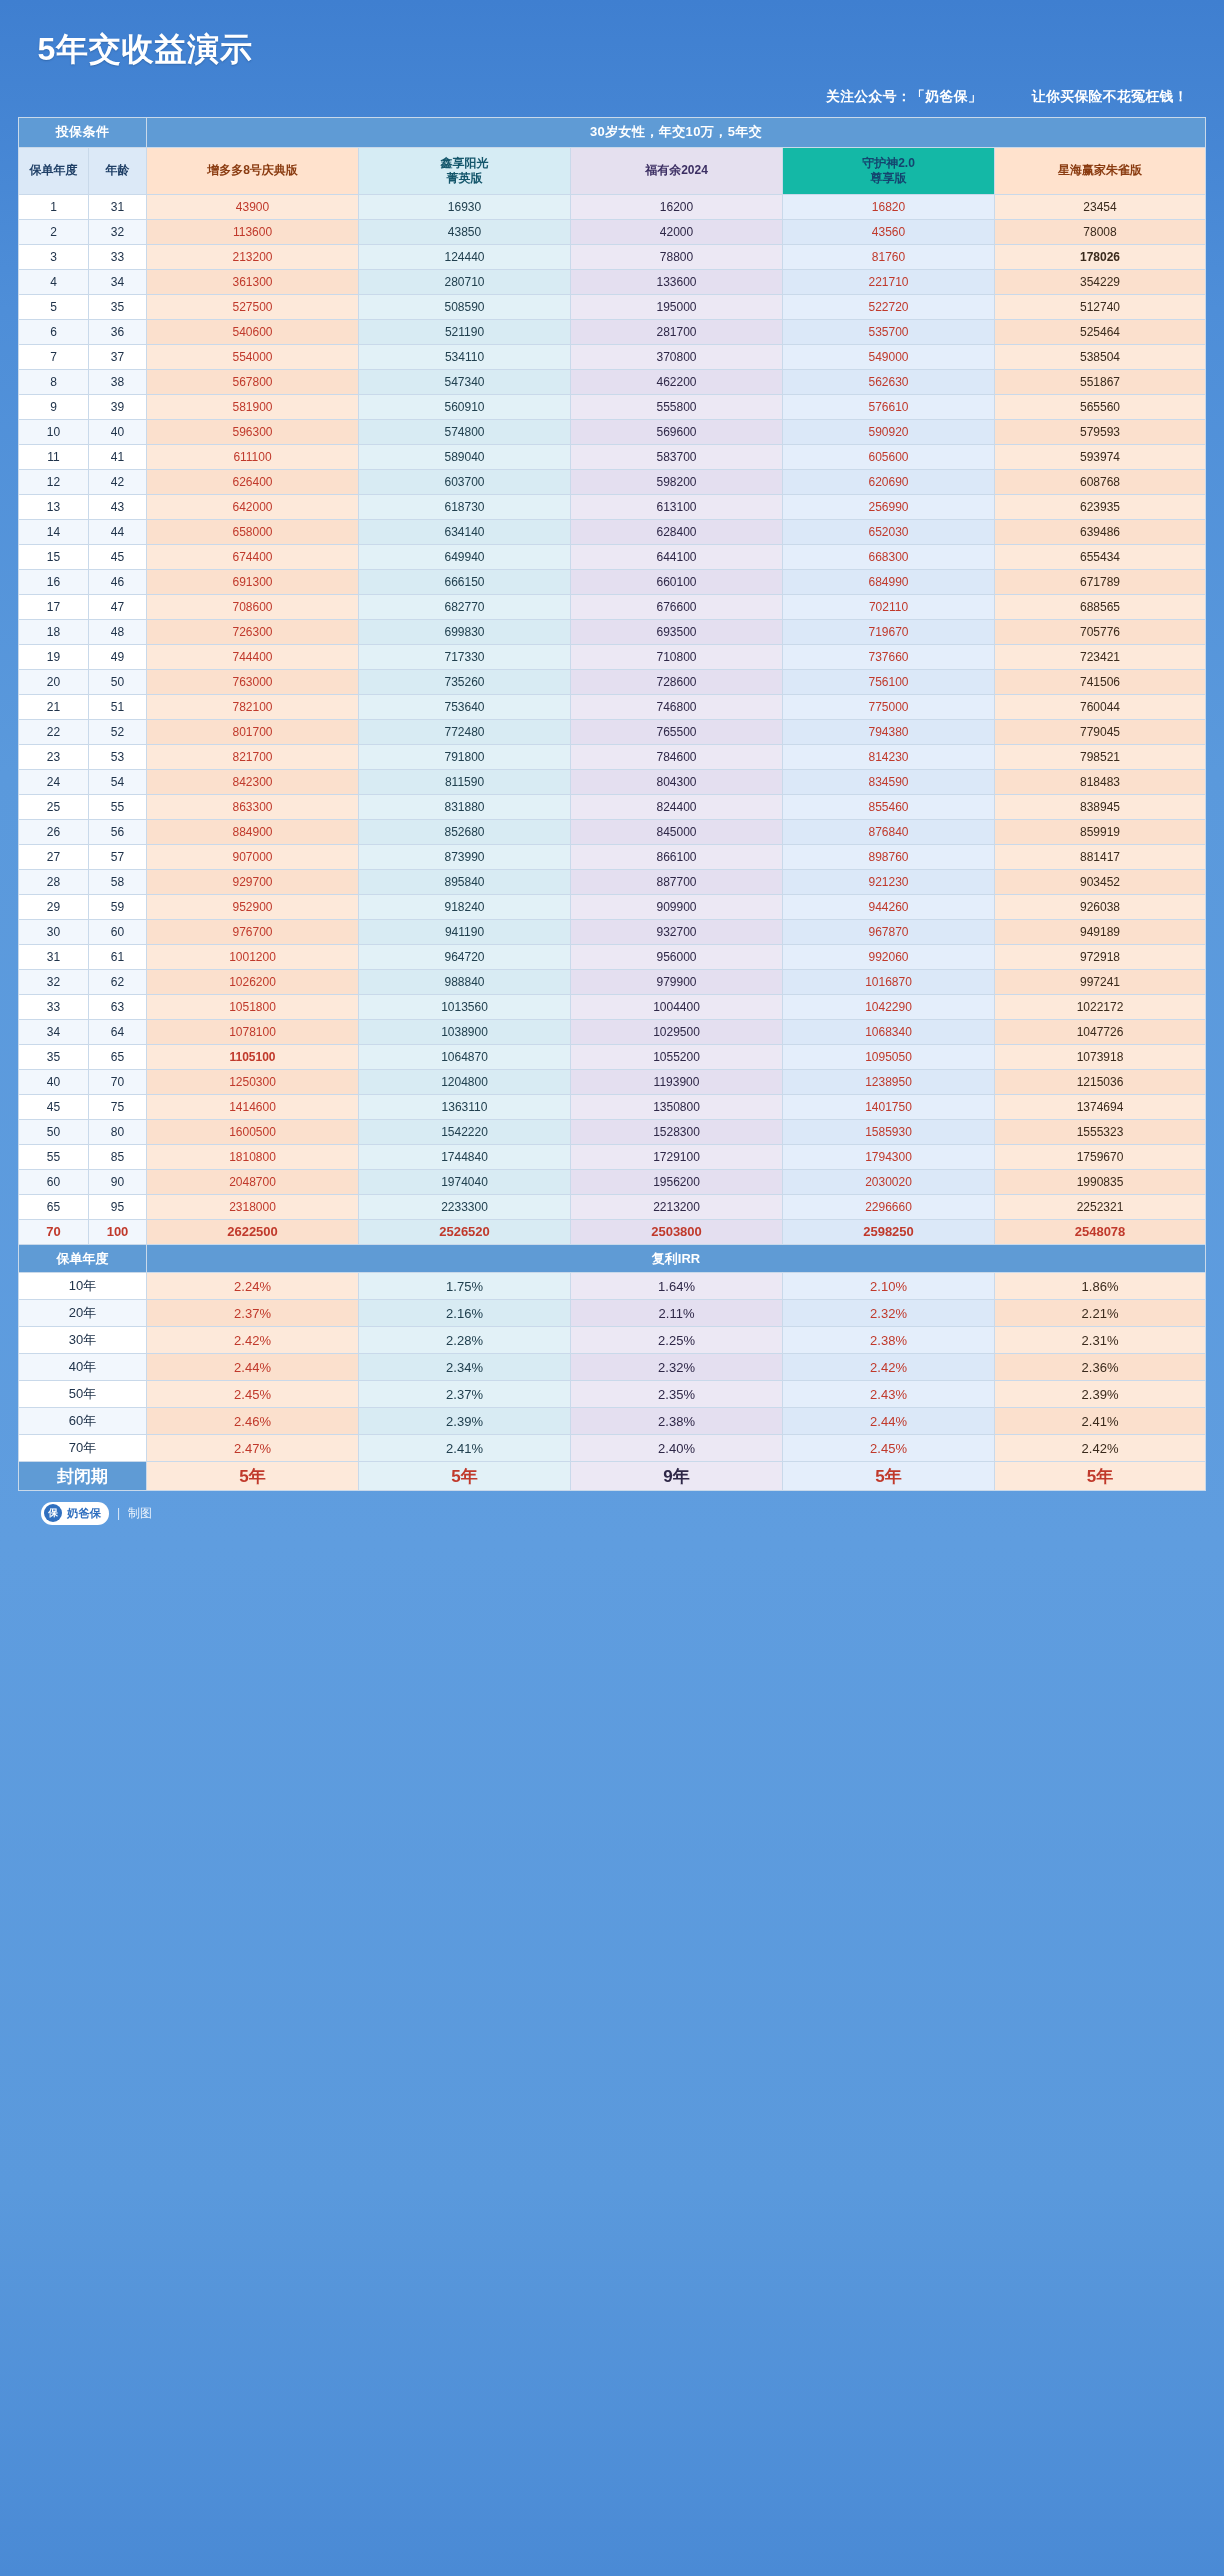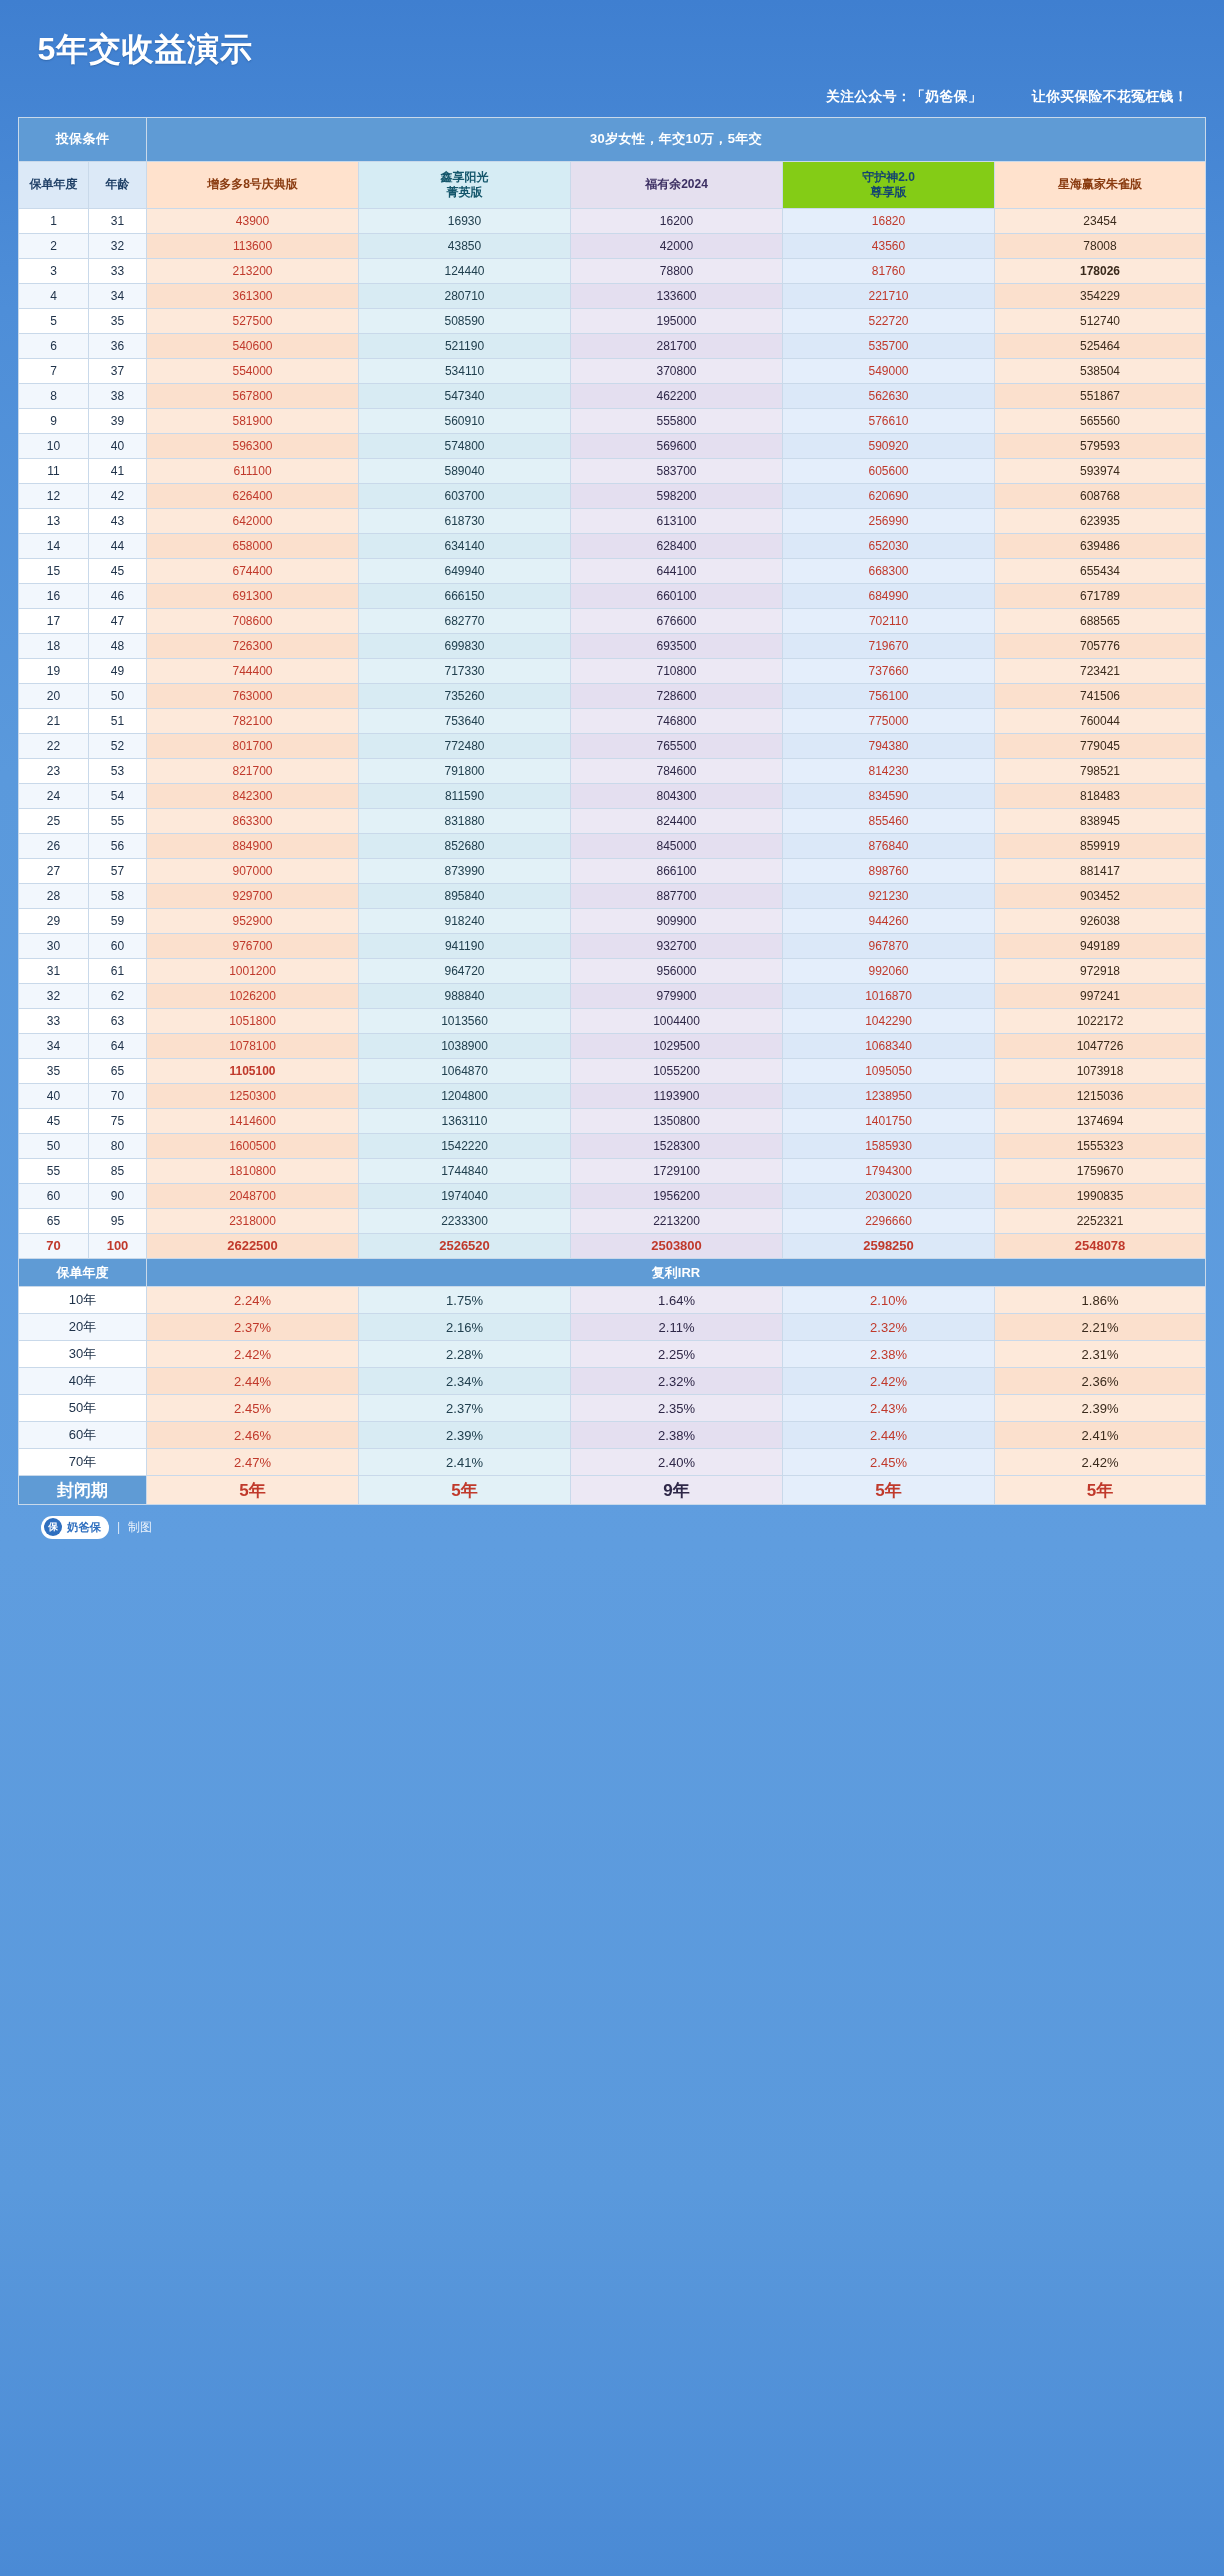--- a/index.html
+++ b/index.html
@@ -17,28 +17,28 @@
   .subline{
     text-align:right;color:#ffffff;font-size:13.8px;font-weight:bold;
     padding:0 18px 11.3px 0;letter-spacing:0.4px;font-family:Liberation Serif, serif;
   }
   .subline .gap{display:inline-block;width:42px;}
 
   table{border-collapse:collapse;width:1188px;margin:0 auto;table-layout:fixed;}
   td,th{border:0.8px solid #c9d9ea;padding:0;text-align:center;vertical-align:middle;}
 
   
-  .hdr-blue{background:#5f9bd5;color:#ffffff;font-size:13px;font-weight:bold;height:44px;letter-spacing:0.4px;}
+  .hdr-blue{background:#5f9bd5;color:#ffffff;font-size:13px;font-weight:bold;height:30px;letter-spacing:0.4px;}
   .hdr-sub{font-size:12px;font-weight:bold;height:47px;line-height:1.25;color:#1f3f66;}
   .h-c1{background:#dce9f7;}
   .h-c2{background:#dce9f7;}
   .h-c3{background:#ffe2cd;color:#8a3b10;}
   .h-c4{background:#d6ecf4;color:#14566b;}
   .h-c5{background:#e5e0ef;color:#3c2f63;}
-  .h-c6{background:#84cc16;color:#14456f;}
+  .h-c6{background:#14b8a6;color:#14456f;}
   .h-c7{background:#ffe2cd;color:#8a3b10;}
 
   
   tbody td{height:24px;font-size:12px;}
   .c1{background:#ffffff;color:#20334a;width:70px;}
   .c2{background:#ffffff;color:#20334a;width:58px;}
   .c3{background:#fde9da;color:#c0392b;width:181px;}
   .c4{background:#e2f1f7;color:#21404f;width:181px;}
   .c5{background:#ece8f4;color:#2e2747;width:181px;}
   .c6{background:#e4eefb;color:#c0392b;width:181px;margin-left:32px;}

